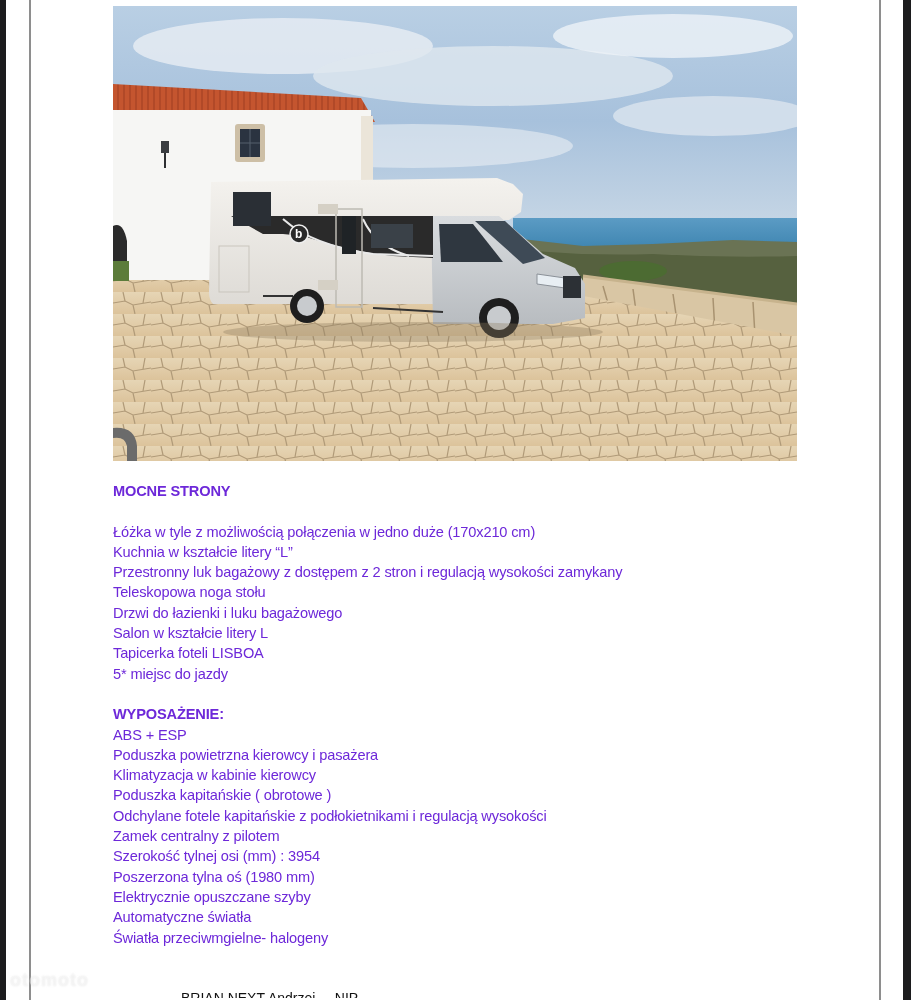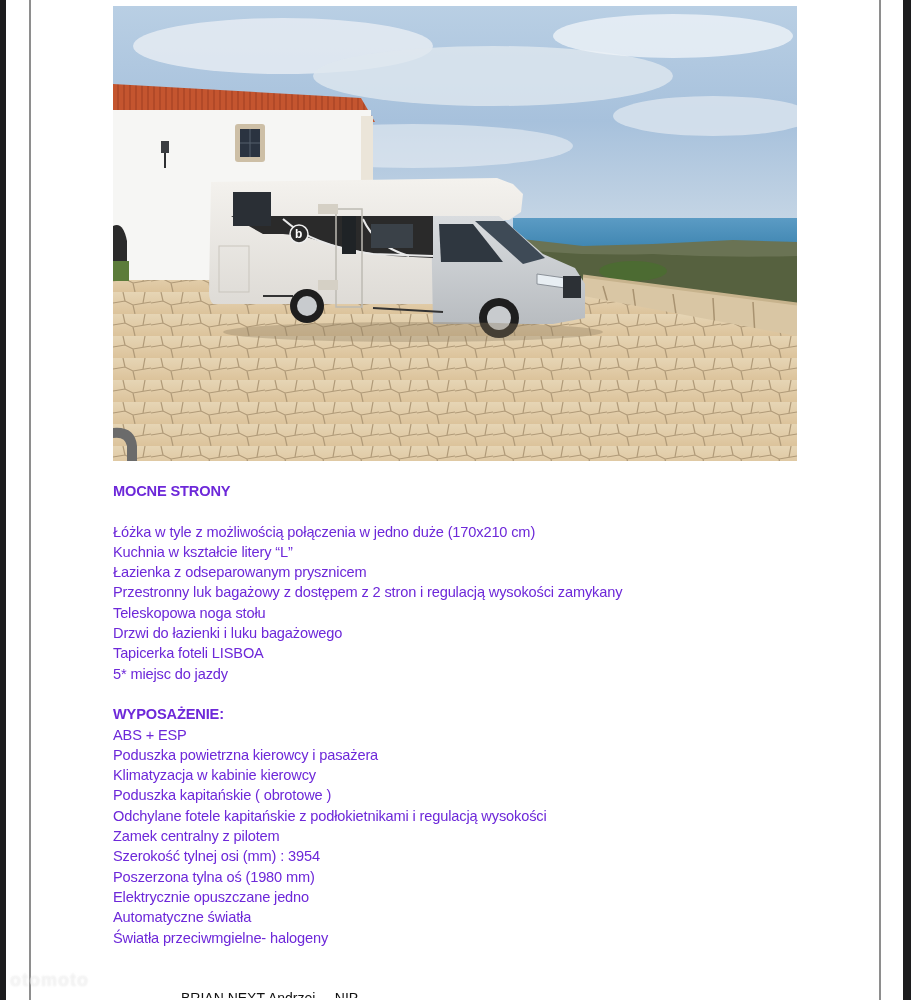--- a/index.html
+++ b/index.html
@@ -163,37 +163,37 @@
 
         <path d="M0 422 Q22 420 24 440 L24 455 L14 455 L14 440 Q12 430 0 432 Z" fill="#6b6b6b"></path>
       </svg>
     </div>
 
     <div class="content">
       <div class="heading">MOCNE STRONY</div>
       <div class="gap"></div>
       <div>Łóżka w tyle z możliwością połączenia w jedno duże (170x210 cm)</div>
       <div>Kuchnia w kształcie litery “L”</div>
-      <div>Łazienka z odseparowanym prysznicem</div>
       <div>Przestronny luk bagażowy z dostępem z 2 stron i regulacją wysokości zamykany</div>
       <div>Teleskopowa noga stołu</div>
       <div>Drzwi do łazienki i luku bagażowego</div>
+      <div>Salon w kształcie litery L</div>
       <div>Tapicerka foteli LISBOA</div>
       <div>5* miejsc do jazdy</div>
       <div class="gap"></div>
       <div class="heading">WYPOSAŻENIE:</div>
       <div>ABS + ESP</div>
       <div>Poduszka powietrzna kierowcy i pasażera</div>
       <div>Klimatyzacja w kabinie kierowcy</div>
       <div>Poduszka kapitańskie ( obrotowe )</div>
       <div>Odchylane fotele kapitańskie z podłokietnikami i regulacją wysokości</div>
       <div>Zamek centralny z pilotem</div>
       <div>Szerokość tylnej osi (mm) : 3954</div>
       <div>Poszerzona tylna oś (1980 mm)</div>
-      <div>Elektrycznie opuszczane jedno</div>
+      <div>Elektrycznie opuszczane szyby</div>
       <div>Automatyczne światła</div>
       <div>Światła przeciwmgielne- halogeny</div>
     </div>
 
     <div class="footer-line">
       <span>BRIAN NEXT Andrzej ... NIP ...</span>
     </div>
   </div>
 </div>
 

